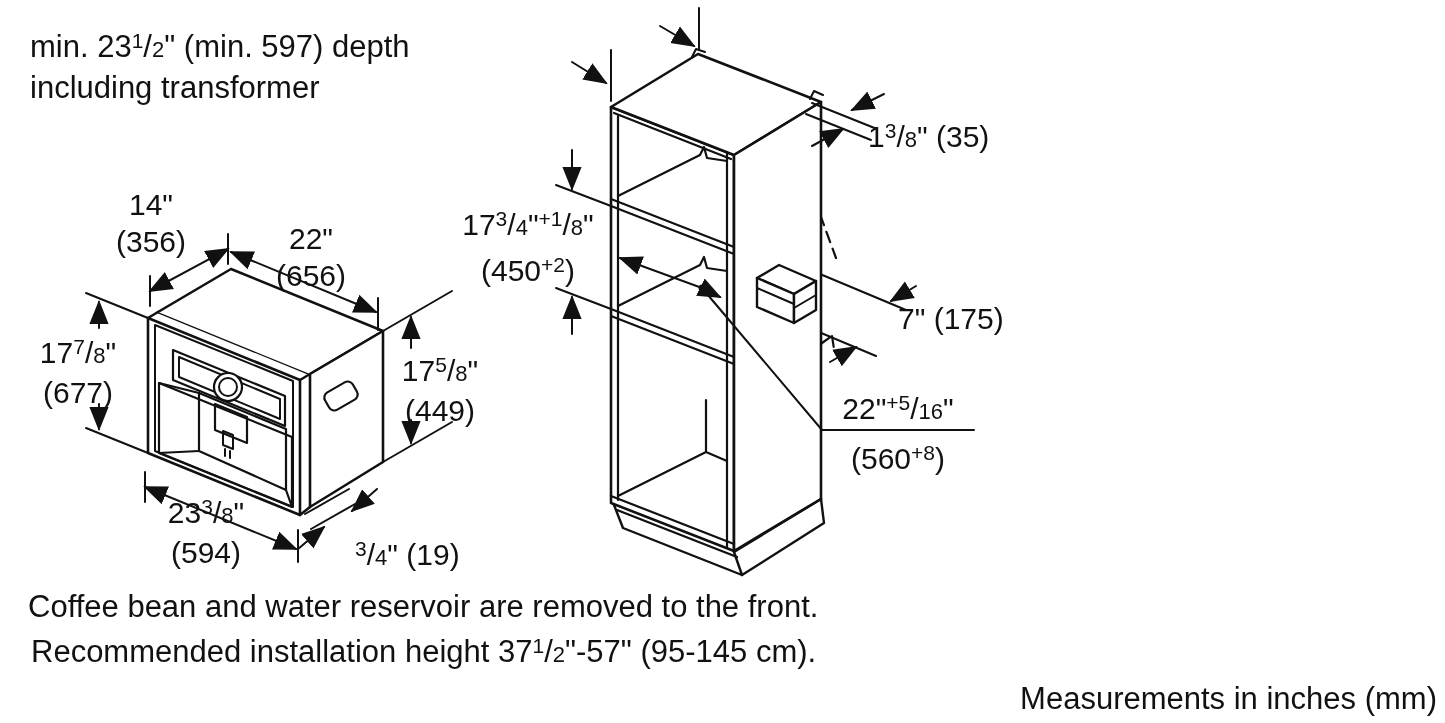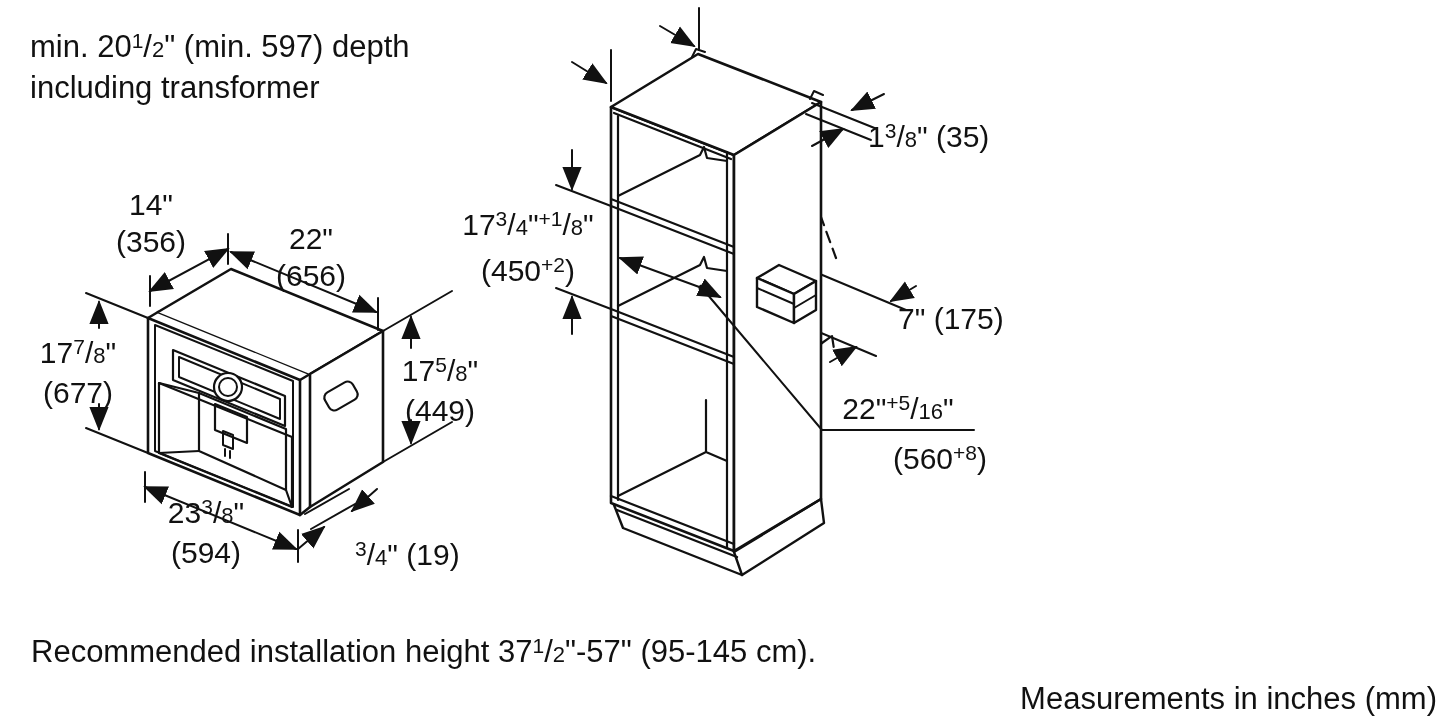--- a/index.html
+++ b/index.html
@@ -151,21 +151,21 @@
       <g>
         <circle cx="702" cy="288" r="3.5" fill="#111111" stroke="none"></circle>
         <path d="M702,288 L620,258" marker-end="url(#arr)"></path>
         <path d="M702,288 L720,297" marker-end="url(#arr)"></path>
         <path d="M702,288 L822,430 M822,430 L974,430"></path>
       </g>
     </g>
   </svg>
 
   <div class="lbl big" style="left:30px;top:22px">
-    <div><span>min. 20</span><span class="sup">1</span><span>/</span><span class="den">2</span><span>" (min. 597) depth</span></div>
+    <div><span>min. 23</span><span class="sup">1</span><span>/</span><span class="den">2</span><span>" (min. 597) depth</span></div>
     <div>including transformer</div>
   </div>
 
   <div class="lbl center" style="left:151px;top:186px">
     <div>14"</div>
     <div>(356)</div>
   </div>
 
   <div class="lbl center" style="left:311px;top:220px">
     <div>22"</div>
@@ -200,24 +200,27 @@
     <div><span>(450</span><span class="sup">+2</span><span>)</span></div>
   </div>
 
   <div class="lbl" style="left:898px;top:300px">
     <span>7" (175)</span>
   </div>
 
   <div class="lbl center" style="left:898px;top:384px">
     <span><span>22"</span><span class="sup">+5</span><span>/</span><span class="den">16</span><span>"</span></span>
   </div>
-  <div class="lbl center" style="left:940px;top:434px">
+  <div class="lbl center" style="left:898px;top:434px">
     <span><span>(560</span><span class="sup">+8</span><span>)</span></span>
   </div>
 
+  <div class="lbl big" style="left:28px;top:588px">
+    <span>Coffee bean and water reservoir are removed to the front.</span>
+  </div>
   <div class="lbl big" style="left:31px;top:627px">
     <span><span>Recommended installation height 37</span><span class="sup">1</span><span>/</span><span class="den">2</span><span>"-57" (95-145 cm).</span></span>
   </div>
 
   <div class="lbl big right" style="right:8px;top:680px">
     <span>Measurements in inches (mm)</span>
   </div>
 
 </div>
 

